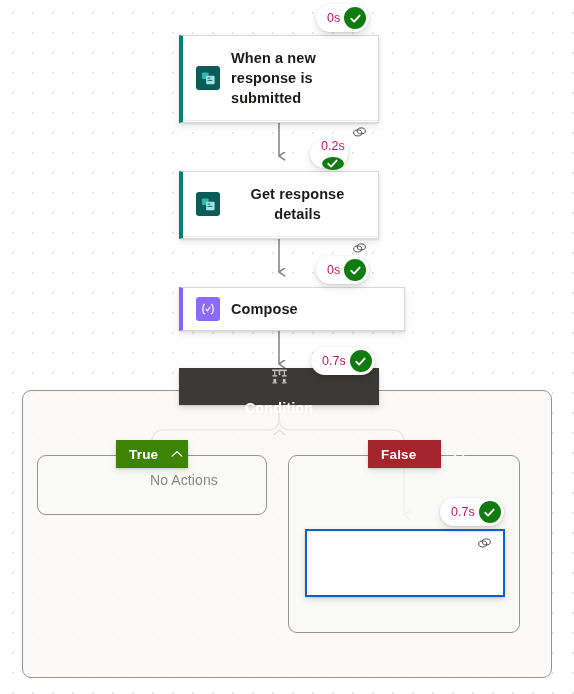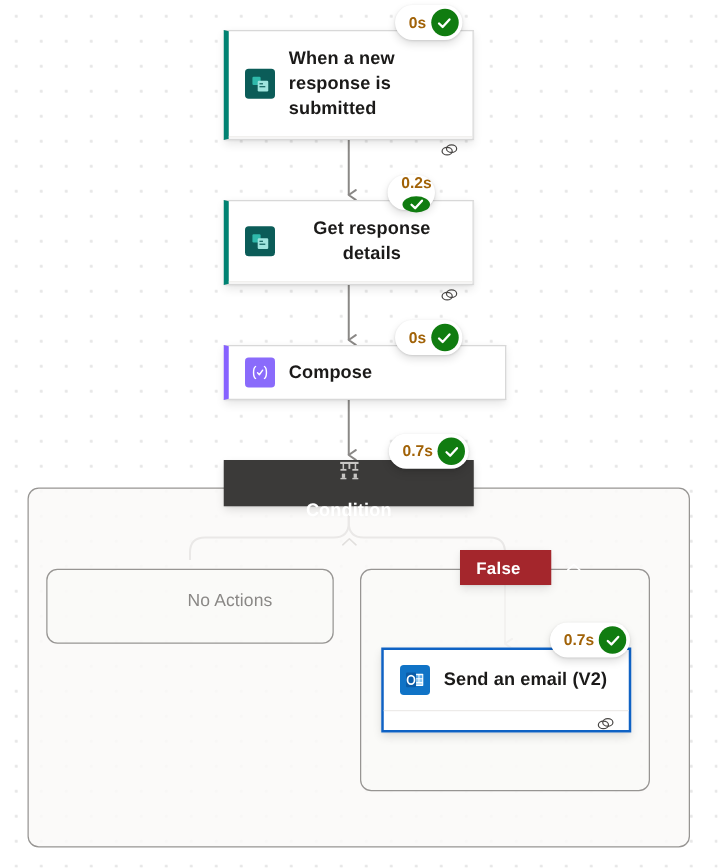--- a/index.html
+++ b/index.html
@@ -35,20 +35,21 @@
     pointer-events: none;
   }
 
   
   .card {
     position: absolute;
     background: #ffffff;
     border: 1px solid #d8d8d8;
     border-left-width: 4px;
     box-shadow: 0 0.6px 1.8px rgba(0,0,0,.10), 0 3.2px 7.2px rgba(0,0,0,.10);
+    margin-top: 11px;
   }
   .card.teal   { border-left-color: #008272; }
   .card.purple { border-left-color: #8661ff; }
   .card.selected {
     border: 2px solid #0f62c4;
     box-shadow: 0 0.6px 1.8px rgba(0,0,0,.12), 0 3.2px 7.2px rgba(0,0,0,.12);
   }
 
   .card-head {
     display: flex;
@@ -95,22 +96,22 @@
     gap: 4px;
     height: 28px;
     padding: 0 3px 0 11px;
     background: #ffffff;
     border-radius: 14px;
     box-shadow: 0 0.6px 1.8px rgba(0,0,0,.13), 0 3.2px 7.2px rgba(0,0,0,.13);
     z-index: 6;
   }
   .status-dur {
     font-size: 12.5px;
-    font-weight: 700;
-    color: #a16207;
+    font-weight: 400;
+    color: #be185d;
     line-height: 1;
   }
   .status-check {
     width: 22px; height: 22px;
     border-radius: 50%;
     background: #107c10;
     display: flex;
     align-items: center;
     justify-content: center;
   }
@@ -313,47 +314,40 @@
   </div>
   <div class="status-pill" style="left:311px; top:347px;">
     <span class="status-dur">0.7s</span>
     <span class="status-check">
       <svg width="13" height="13" viewBox="0 0 14 14" aria-hidden="true">
         <path d="M2.4 7.3 L5.5 10.3 L11.4 3.8" fill="none" stroke="#ffffff" stroke-width="2" stroke-linecap="round" stroke-linejoin="round"></path>
       </svg>
     </span>
   </div>
 
+  <div class="branch-badge true" style="left:116px; top:440px; width:72px;">
+    <span class="branch-label">True</span>
+    <span>
+      <svg class="chev" width="12" height="8" viewBox="0 0 14 9" aria-hidden="true">
+        <path d="M1.3 7 L7 1.8 L12.7 7" fill="none" stroke="#ffffff" stroke-width="1.4" stroke-linecap="round" stroke-linejoin="round"></path>
+      </svg>
+    </span>
+  </div>
   <div class="no-actions" style="left:114px; top:472px;margin-left:36px;">No Actions</div>
 
   <div class="branch-badge false" style="left:368px; top:440px; width:73px;gap:36px;">
     <span class="branch-label">False</span>
     <span>
       <svg class="chev" width="12" height="8" viewBox="0 0 14 9" aria-hidden="true">
         <path d="M1.3 7 L7 1.8 L12.7 7" fill="none" stroke="#ffffff" stroke-width="1.4" stroke-linecap="round" stroke-linejoin="round"></path>
       </svg>
     </span>
   </div>
 
   <div class="card selected" style="left:305px; top:518px; width:200px; height:68px;">
-    <div class="card-head">
-      <span class="appicon outlook">
-        <svg width="16" height="14" viewBox="0 0 17 15" aria-hidden="true">
-          <rect x="7.2" y="2.2" width="8.4" height="10.4" rx="0.6" fill="#ffffff"></rect>
-          <rect x="8.4" y="3.4" width="3.1" height="2.6" fill="#57a8ea"></rect>
-          <rect x="12.3" y="3.4" width="2.4" height="2.6" fill="#57a8ea"></rect>
-          <rect x="8.4" y="6.8" width="3.1" height="2.4" fill="#8ec9f2"></rect>
-          <rect x="12.3" y="6.8" width="2.4" height="2.4" fill="#8ec9f2"></rect>
-          <rect x="8.4" y="10" width="6.3" height="1.8" fill="#bcdff8"></rect>
-          <rect x="0.8" y="1.1" width="8.6" height="12.6" rx="1.1" fill="#0b5ca8"></rect>
-          <ellipse cx="5.1" cy="7.4" rx="3" ry="3.6" fill="none" stroke="#ffffff" stroke-width="1.5"></ellipse>
-        </svg>
-      </span>
-      <span class="card-title">Send an email (V2)</span>
-    </div>
     <div class="card-foot">
       <span>
         <svg width="15" height="13" viewBox="0 0 17 14" aria-hidden="true">
           <ellipse cx="6.5" cy="7.5" rx="4.6" ry="3.4" fill="none" stroke="#484644" stroke-width="1.1"></ellipse>
           <ellipse cx="10.5" cy="5.2" rx="4.6" ry="3.4" fill="none" stroke="#484644" stroke-width="1.1"></ellipse>
         </svg>
       </span>
     </div>
   </div>
   <div class="status-pill" style="left:440px; top:498px;">

